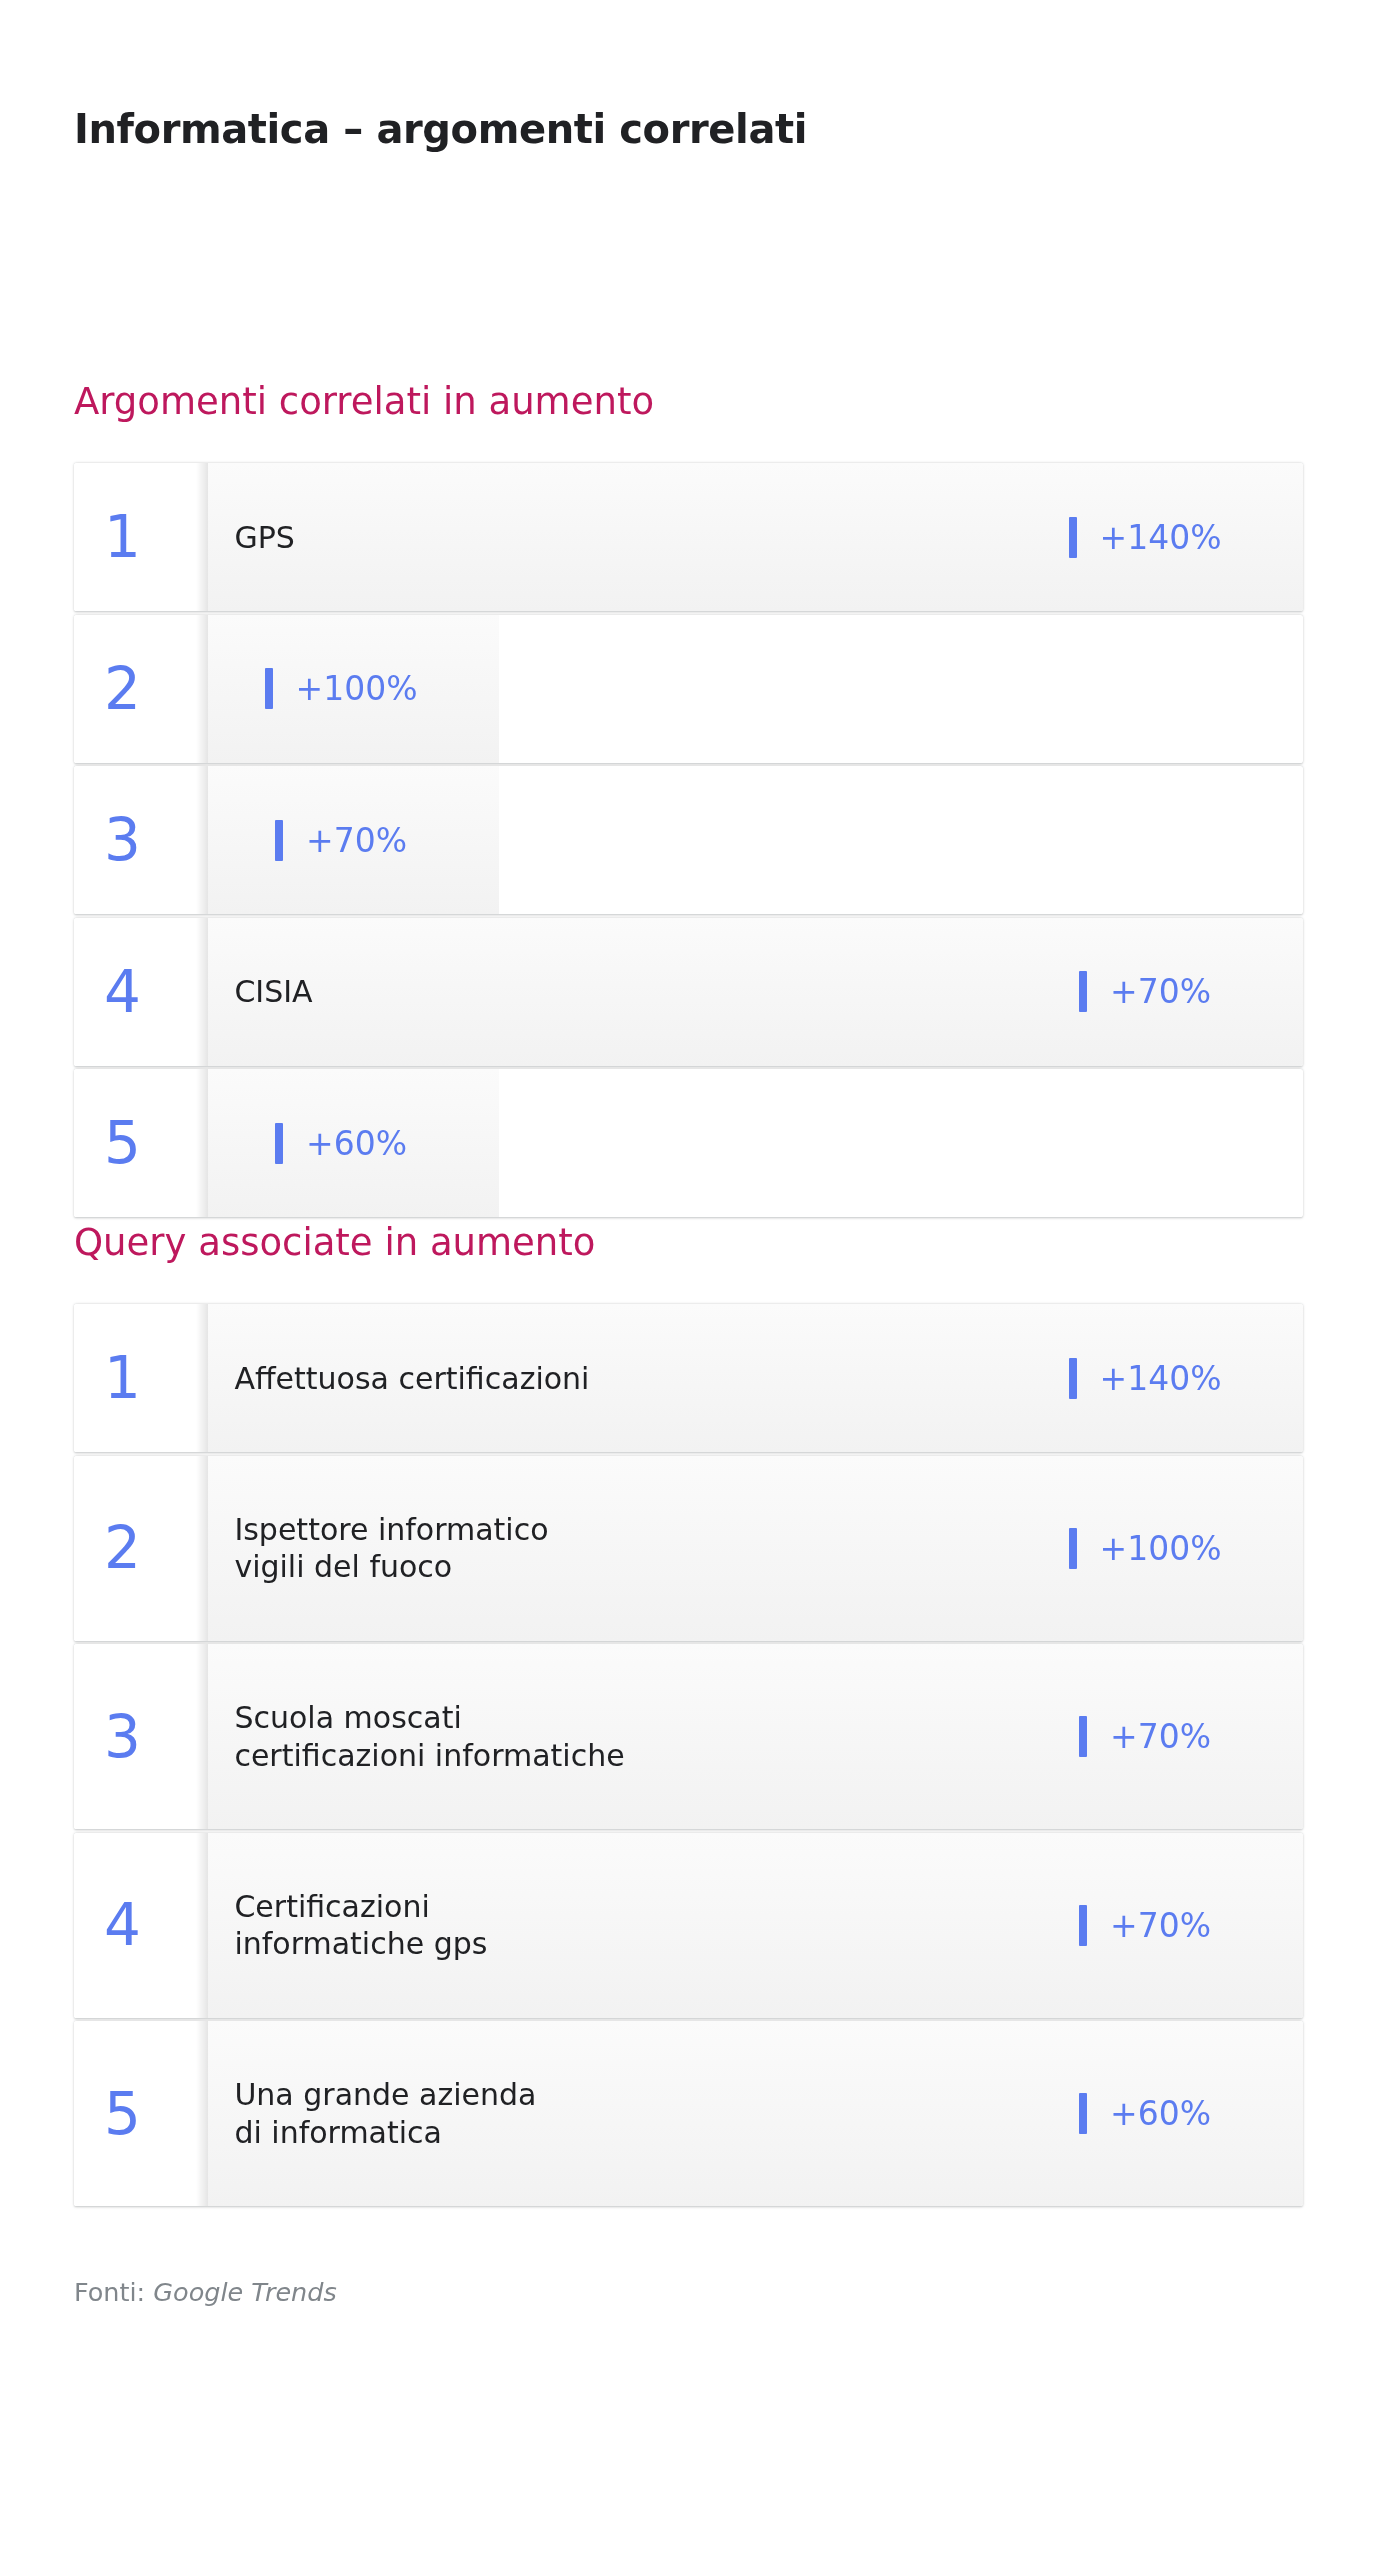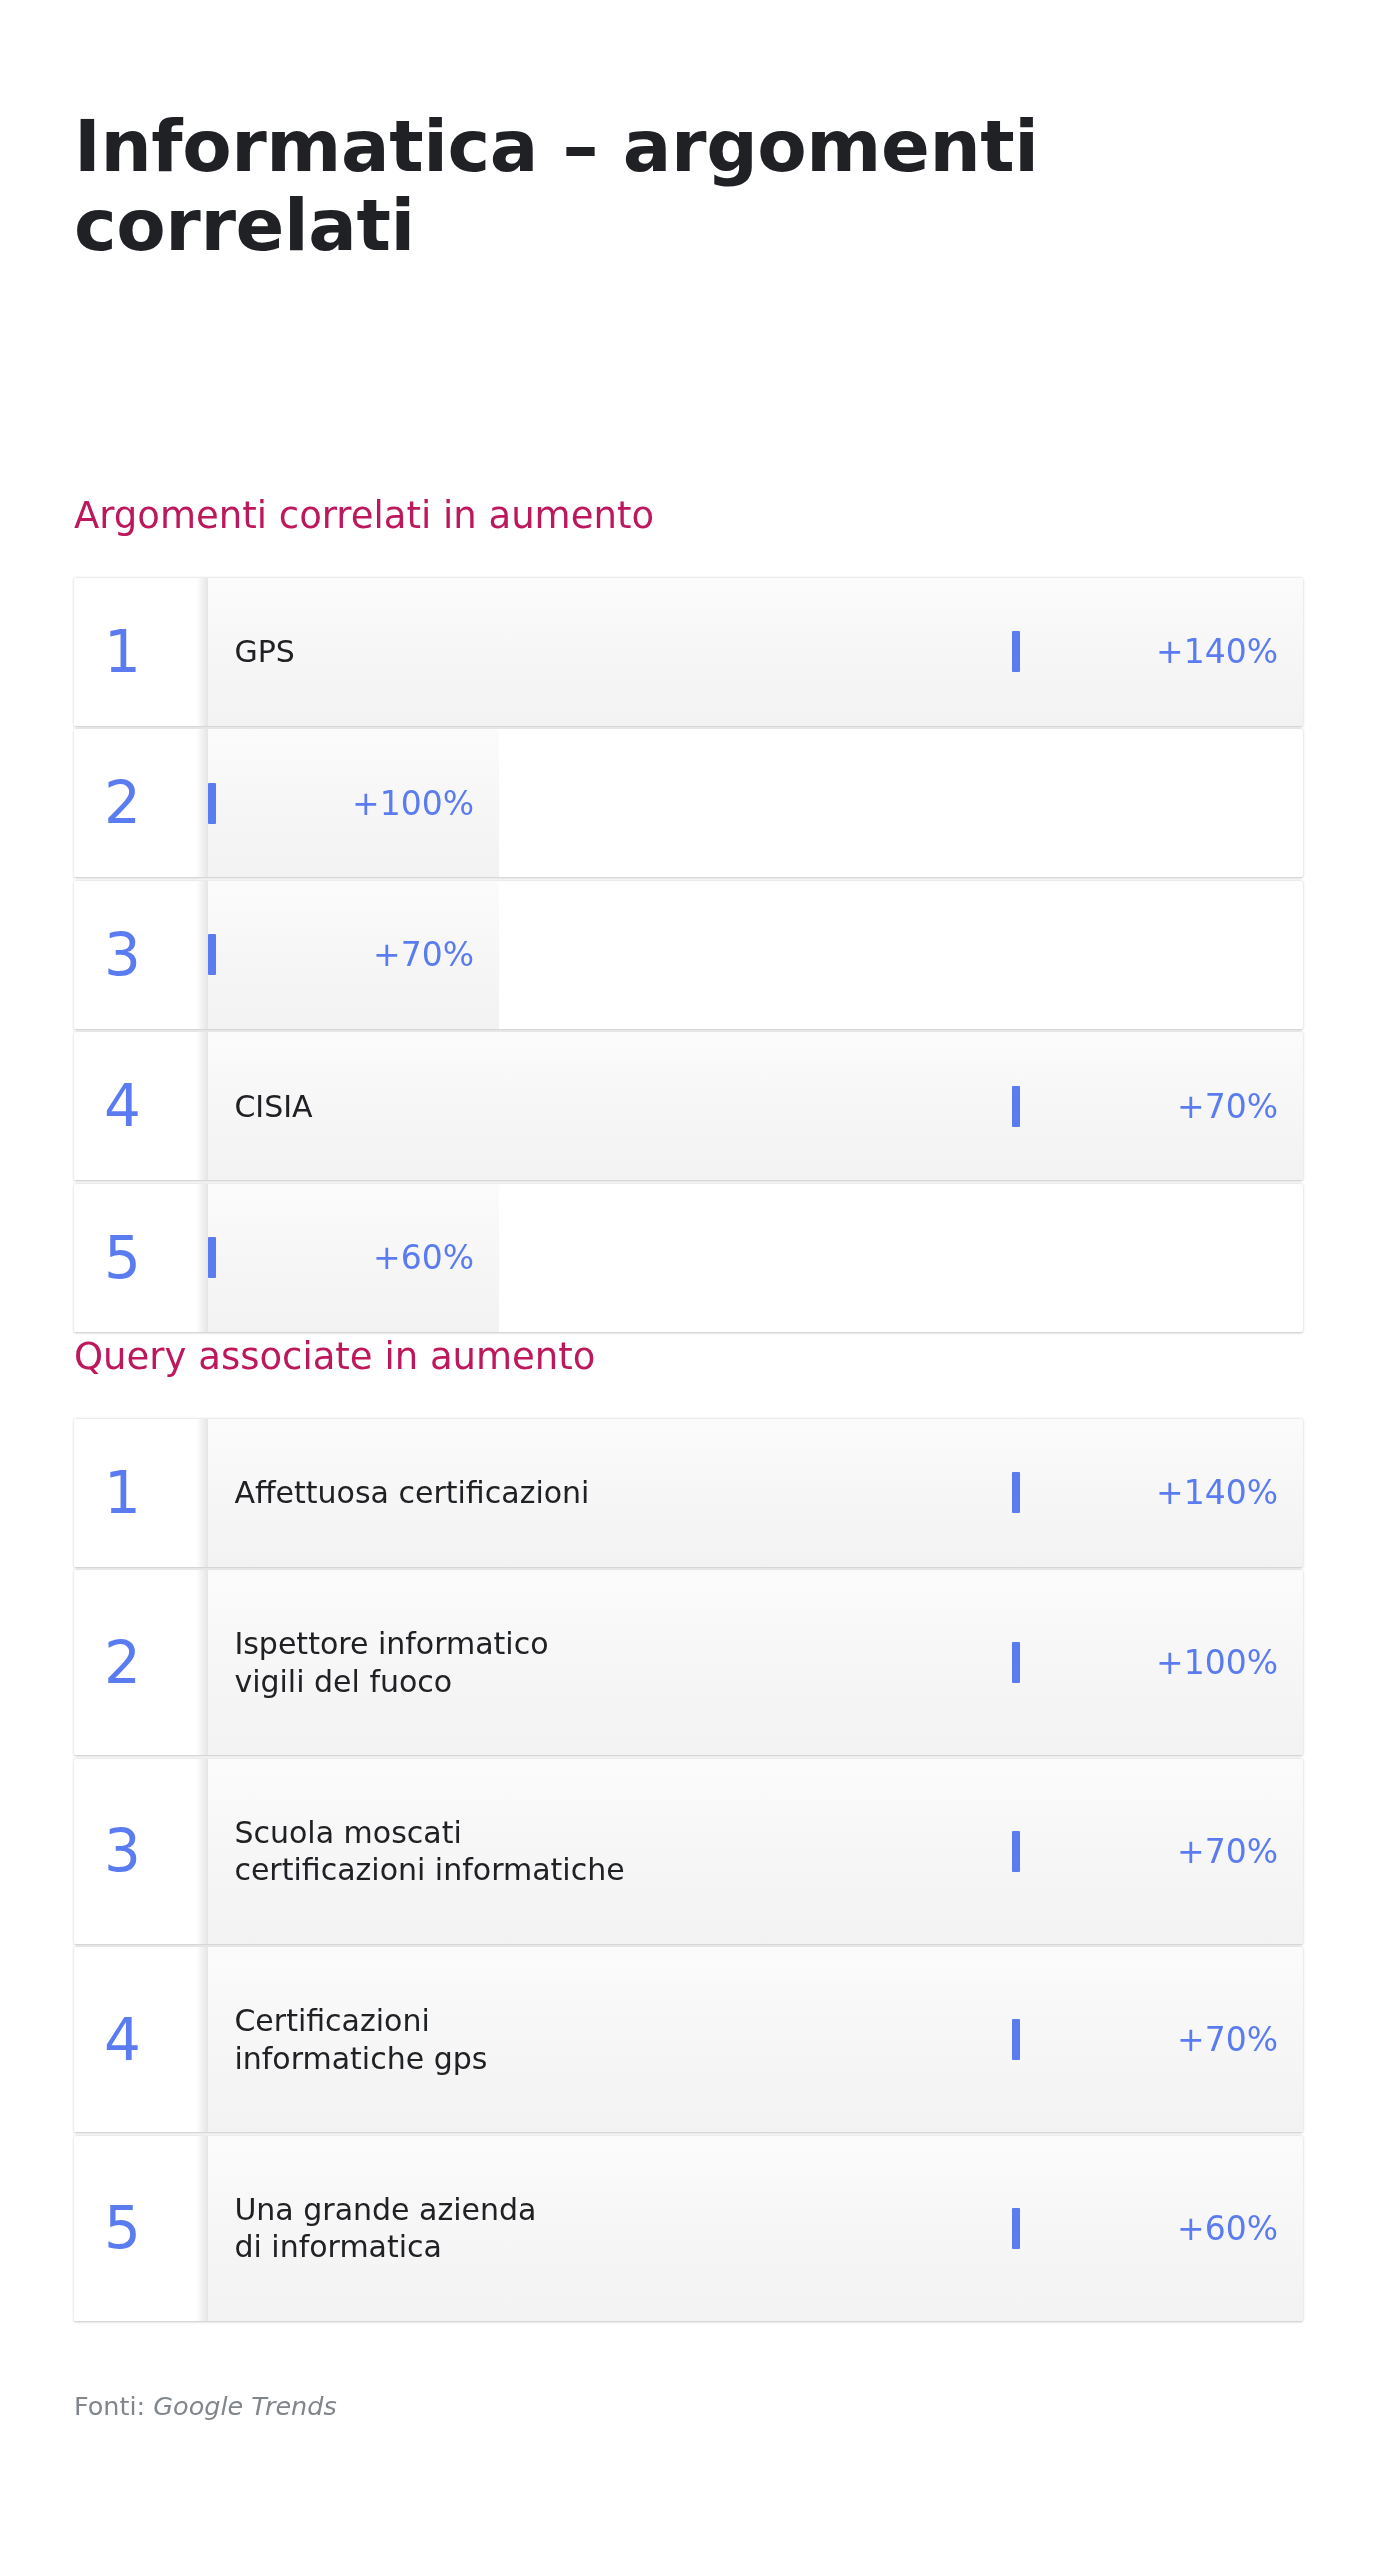--- a/index.html
+++ b/index.html
@@ -15,21 +15,21 @@
     overflow: hidden;
   }
   .page {
     position: relative;
     width: 1377px;
     height: 2576px;
     box-sizing: border-box;
     padding: 0 74px;
   }
   .page-title {
-    font-size: 72px;
+    font-size: 40px;
     font-weight: 700;
     letter-spacing: -0.4px;
     color: #202124;
     margin: 0;
     padding-top: 107px;
     line-height: 1.1;
   }
   .section {
     margin-top: 0;
   }
@@ -100,21 +100,21 @@
     font-weight: 400;
     color: #202124;
     line-height: 1.25;
     white-space: pre-line;
   }
   .value-cell {
     width: 291px;
     min-width: 291px;
     display: flex;
     align-items: center;
-    justify-content: space-between;
+    justify-content: center;
     gap: 23px;
     padding-right: 25px;
     box-sizing: border-box;
     background: linear-gradient(to bottom, #fbfbfb 0%, #f2f2f2 100%);
   }
   .spark {
     width: 8px;
     border-radius: 0.9px;
     background: #5b7cf0;
     flex: 0 0 auto;

